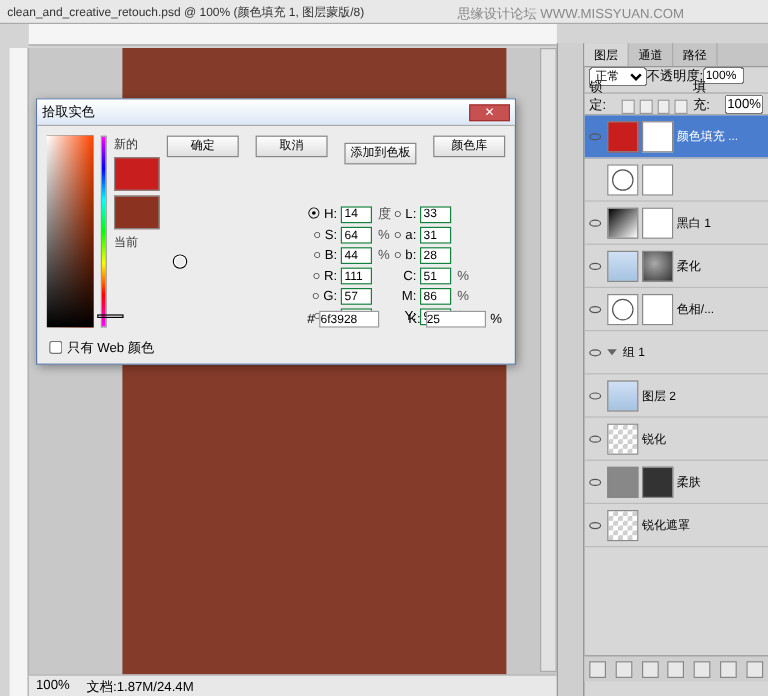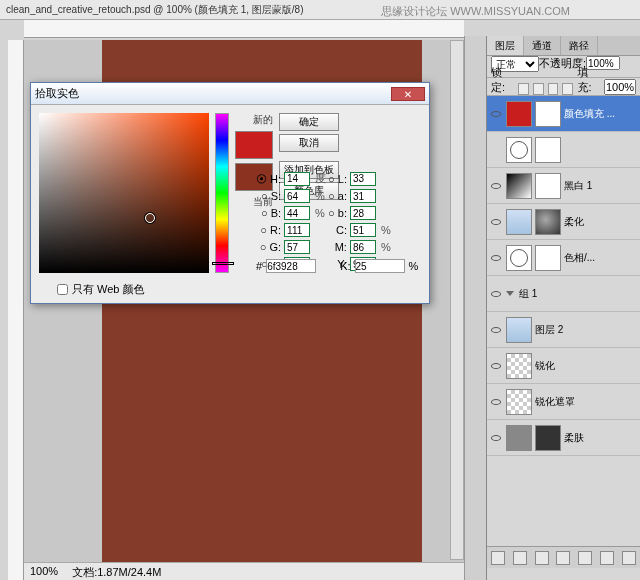--- a/index.html
+++ b/index.html
@@ -15,34 +15,34 @@
 
 .cp{position:absolute;left:30px;top:82px;width:400px;height:222px;background:#ececec;border:1px solid #5a7aa8;box-shadow:2px 2px 8px rgba(0,0,0,.4);z-index:50}
 .cp-title{height:22px;background:linear-gradient(#fff,#dce7f5);border-bottom:1px solid #aaa;display:flex;align-items:center;justify-content:space-between;padding:0 4px}
 .cp-title span{font-size:11px}
 .cp-close{width:34px;height:14px;background:#c75050;color:#fff;text-align:center;font-size:10px;line-height:13px;border:1px solid #a03030}
 .cp-body{display:flex;padding:8px;gap:6px;position:relative;height:178px}
 .sv-box{width:170px;height:160px;position:relative;background:linear-gradient(to top,#000,transparent),linear-gradient(to right,#fff,#ff4400);cursor:crosshair}
 .sv-cursor{position:absolute;width:10px;height:10px;border:1px solid #fff;border-radius:50%;left:106px;top:100px;box-shadow:0 0 0 1px #000}
 .hue-bar{width:14px;height:160px;background:linear-gradient(to bottom,#f0f,#00f,#0ff,#0f0,#ff0,#f00,#f0f);position:relative;border:1px solid #999}
 .hue-ptr{position:absolute;left:-4px;width:22px;height:3px;border:1px solid #000;background:transparent;top:148px}
-.swatch-col{display:flex;flex-direction:column;gap:4px;align-items:flex-end}
+.swatch-col{display:flex;flex-direction:column;gap:4px;align-items:flex-start}
 .swatch-lbl{font-size:10px;color:#333}
 .swatch{width:38px;height:28px;border:1px solid #888}
 .swatch.new{background:#c81e1e}
 .swatch.cur{background:#8b3320}
-.btn-col{display:flex;flex-direction:column;gap:3px}
+.btn-col{display:flex;flex-direction:row;gap:14px}
 .btn{width:60px;height:18px;background:linear-gradient(#fdfdfd,#e0e0e0);border:1px solid #888;font-size:10px;text-align:center;line-height:16px}
 .fields{position:absolute;left:225px;top:66px;display:grid;grid-template-columns:auto 28px auto auto 28px auto;gap:3px 3px;align-items:center;font-size:10px}
 .fields input{width:26px;height:14px;font-size:10px;border:1px solid #15803d;padding:0 2px}
 .fields .lab{text-align:right}
 .fields .unit{color:#555;width:10px}
 .hex-row{position:absolute;left:225px;bottom:10px;font-size:10px;display:flex;gap:4px;align-items:center}
 .hex-row input{width:50px;height:14px;font-size:10px;border:1px solid #999}
-.web-chk{position:absolute;left:26px;bottom:6px;font-size:10px;display:flex;align-items:center;gap:4px}
+.web-chk{position:absolute;left:10px;bottom:6px;font-size:10px;display:flex;align-items:center;gap:4px}
 .web-chk input{width:11px;height:11px}
 
 .panels{position:absolute;right:0;top:36px;width:154px;height:544px;background:#d7d7d7;border-left:1px solid #888}
 .panel-tabs{height:20px;background:#c5c5c5;display:flex;border-bottom:1px solid #999}
 .panel-tabs div{padding:3px 8px;font-size:10px;border-right:1px solid #aaa}
 .panel-tabs .active{background:#d7d7d7}
 .panel-opts{height:22px;display:flex;align-items:flex-start;padding:0 4px;gap:0;border-bottom:1px solid #aaa;font-size:10px}
 .panel-opts select{width:48px;height:16px;font-size:10px}
 .panel-opts input{width:34px;height:14px;font-size:10px}
 .lock-row{height:18px;display:flex;align-items:flex-end;padding:0 4px;gap:4px;font-size:10px;border-bottom:1px solid #aaa}
@@ -245,31 +245,31 @@
         <div class="vis">
           <div class="eye"></div>
         </div>
         <div class="thumb checker"></div>
         <div class="lname">锐化</div>
       </div>
       <div class="layer">
         <div class="vis">
           <div class="eye"></div>
         </div>
-        <div class="thumb checker"></div>
-        <div class="lname">锐化遮罩</div>
-      </div>
-      <div class="layer">
-        <div class="vis">
-          <div class="eye"></div>
-        </div>
         <div class="thumb gray"></div>
         <div class="thumb dark"></div>
         <div class="lname">柔肤</div>
       </div>
+      <div class="layer">
+        <div class="vis">
+          <div class="eye"></div>
+        </div>
+        <div class="thumb checker"></div>
+        <div class="lname">锐化遮罩</div>
+      </div>
     </div>
   <div class="layer-btm">
     <div class="ic"></div>
     <div class="ic"></div>
     <div class="ic"></div>
     <div class="ic"></div>
     <div class="ic"></div>
     <div class="ic"></div>
     <div class="ic"></div>
   </div>

